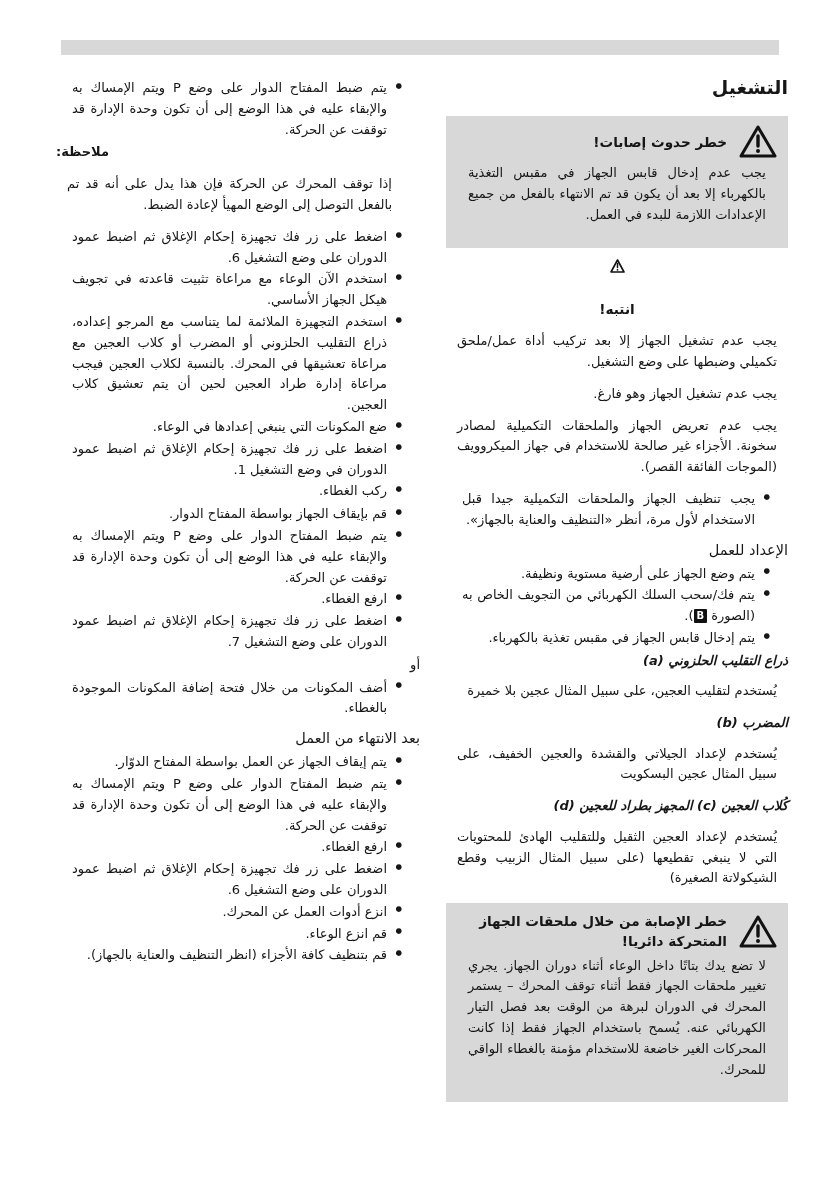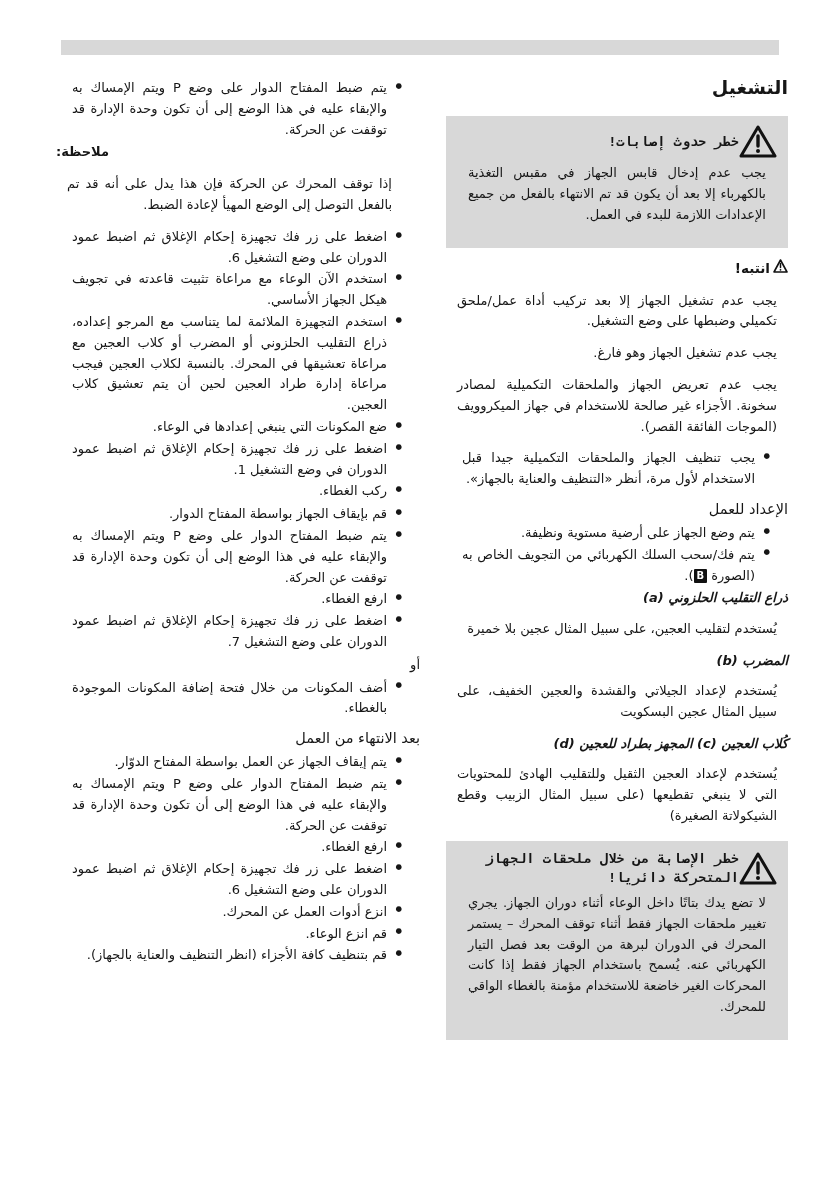--- a/index.html
+++ b/index.html
@@ -8,25 +8,25 @@
     font-family:"DejaVu Sans",sans-serif;color:#161616;direction:rtl;overflow:hidden;
   }
   .topbar{position:absolute;top:40px;left:61px;width:718px;height:15px;background:#d8d8d8;}
   .col{position:absolute;top:72px;font-size:13px;line-height:1.6;text-align:justify;}
   .col-right{right:52px;width:342px;}
   .col-left{left:56px;width:364px;top:76px;}
   h1{font-size:19px;font-weight:700;margin:0 0 14px;text-align:right;}
   h2{font-size:14.5px;font-weight:400;margin:9px 0 3px;text-align:right;line-height:1.45;}
   p{margin:11px;}
   .warnbox{background:#d8d8d8;padding:9px 11px 11px;margin:4px 0 10px;}
-  .warnhead{display:flex;align-items:center;gap:0;text-align:right;font-family:Liberation Mono, monospace;}
+  .warnhead{display:flex;align-items:center;gap:12px;text-align:right;}
   .warnhead .wtitle{font-weight:700;font-size:13.6px;flex:1;text-align:right;line-height:1.45;}
   .warn-icon-lg{flex:0 0 auto;display:inline-flex;}
   .warnbody{margin-top:4px;}
-  .attnhead{display:flex;align-items:center;gap:3px;font-weight:700;margin:8px 0 3px;font-size:13.6px;}
+  .attnhead{display:flex;align-items:center;gap:19px;font-weight:700;margin:8px 0 3px;font-size:13.6px;flex-direction:column;}
   ul.blist{list-style:none;margin:2px 0 2px;padding:0;}
   .blist li{position:relative;padding-right:17px;margin:0 16px 1px;text-align:justify;}
   .blist li::before{content:"\25CF";position:absolute;right:2px;top:0.5em;font-size:7.5px;line-height:1;color:#161616;}
   .figbox{
     display:inline-block;direction:ltr;unicode-bidi:isolate;background:#111111;color:#ffffff;
     font-weight:700;font-size:10px;line-height:1;padding:2px 3px;vertical-align:1px;border-radius:1px;
   }
   .tools-h{font-size:14.5px;font-weight:700;margin:13px 0 12px;line-height:1.5;}
   .tools-h .row2{display:flex;justify-content:space-between;align-items:center;}
   .fig-label{font-weight:700;}
@@ -78,20 +78,21 @@
       <p>يجب عدم تعريض الجهاز والملحقات التكميلية لمصادر سخونة. الأجزاء غير صالحة للاستخدام في جهاز الميكروويف (الموجات الفائقة القصر).</p>
       <ul class="blist">
         <li>يجب تنظيف الجهاز والملحقات التكميلية جيدا قبل الاستخدام لأول مرة، أنظر «التنظيف والعناية بالجهاز».</li>
       </ul>
     </div>
 
     <h2>الإعداد للعمل</h2>
     <ul class="blist">
       <li>يتم وضع الجهاز على أرضية مستوية ونظيفة.</li>
       <li><span>يتم فك/سحب السلك الكهربائي من التجويف الخاص به (الصورة </span><span class="figbox">B</span><span>‏).</span></li>
+      <li>يتم إدخال قابس الجهاز في مقبس تغذية بالكهرباء.</li>
     </ul>
 
 
     <div class="tool">
       <div class="toolhead">ذراع التقليب الحلزوني (a)</div>
       <p>يُستخدم لتقليب العجين، على سبيل المثال عجين بلا خميرة</p>
     </div>
     <div class="tool">
       <div class="toolhead">المضرب (b)</div>
       <p>يُستخدم لإعداد الجيلاتي والقشدة والعجين الخفيف، على سبيل المثال عجين البسكويت</p>

